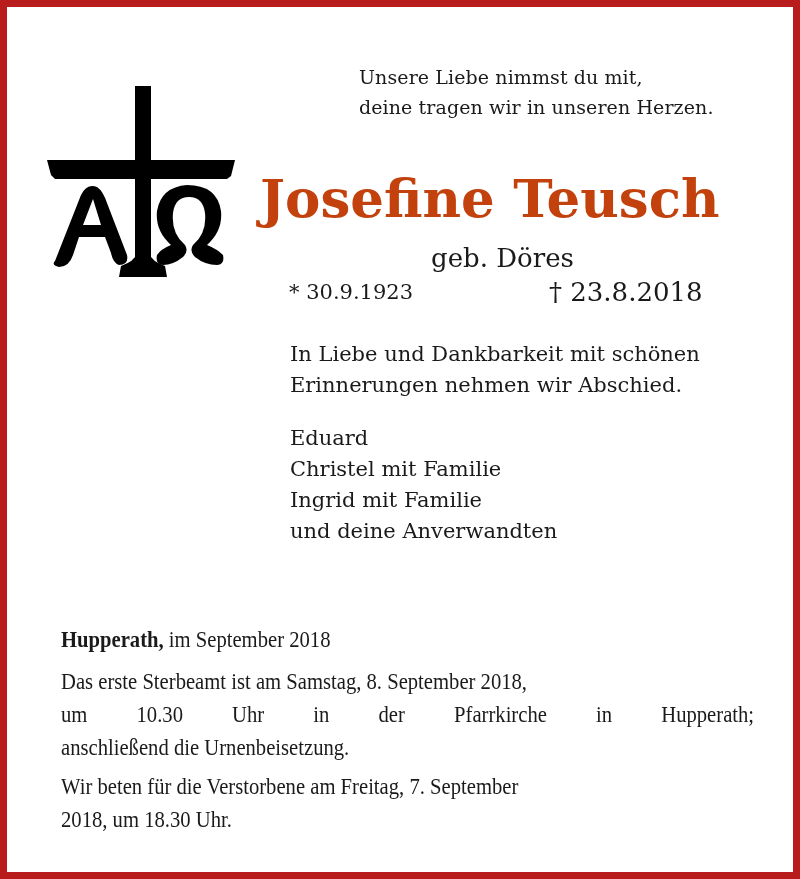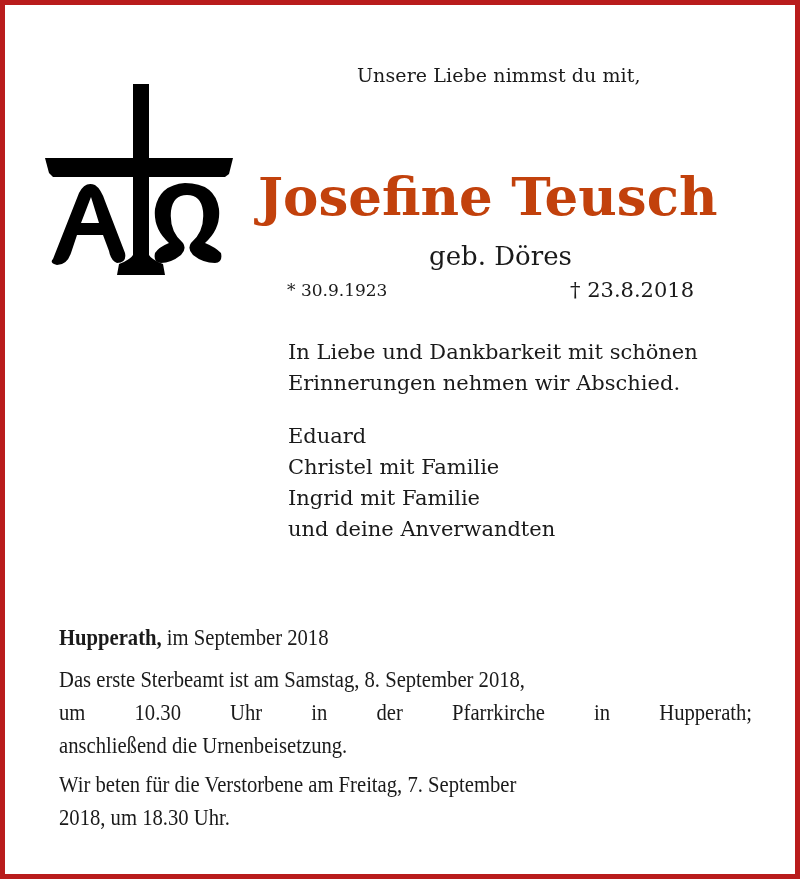--- a/index.html
+++ b/index.html
@@ -1,37 +1,37 @@
 <!DOCTYPE html>
 <html><head>
 <meta charset="utf-8">
 <style>
   html, body { margin: 0; padding: 0; background: #ffffff; }
   body { width: 800px; height: 879px; overflow: hidden; position: relative; }
   .frame {
     position: absolute; left: 0; top: 0; width: 800px; height: 879px;
-    box-sizing: border-box; border: 5px solid #b91c1c; background: #fff;
+    box-sizing: border-box; border: 7px solid #b91c1c; background: #fff;
   }
   .serif { font-family: "DejaVu Serif", "Liberation Serif", serif; color: #1a1a1a; }
   .cond { font-family: "Liberation Serif", "DejaVu Serif", serif; color: #1a1a1a; }
   .motto {
     position: absolute; left: 352px; top: 55px; width: 420px;
     font-size: 19px; line-height: 30px; letter-spacing: 0.1px;
   }
   .symbol { position: absolute; left: 38px; top: 76px; width: 192px; height: 196px; }
   .name {
     position: absolute; left: 253px; top: 156px; width: 520px;
     font-family: "DejaVu Serif", serif; font-weight: bold; font-size: 53px;
     line-height: 70px; color: #c2410c; letter-spacing: 0px;
   }
   .birthname {
     position: absolute; left: 424px; top: 237px; font-size: 26px; line-height: 28px;
   }
-  .born { position: absolute; left: 282px; top: 270px; font-size: 17px; line-height: 30px; }
-  .died { position: absolute; left: 565px; top: 270px; font-size: 21px; line-height: 30px; }
+  .born { position: absolute; left: 282px; top: 270px; font-size: 21px; line-height: 30px; }
+  .died { position: absolute; left: 542px; top: 270px; font-size: 26px; line-height: 30px; }
   .thanks {
     position: absolute; left: 283px; top: 332px; width: 480px;
     font-size: 21px; line-height: 31px;
   }
   .mourners {
     position: absolute; left: 283px; top: 416px; width: 480px;
     font-size: 21px; line-height: 31px;
   }
   .mourners div { white-space: nowrap; }
   .place {
@@ -48,20 +48,21 @@
   .para .ln { white-space: nowrap; }
   .justify { display: flex; justify-content: space-between; width: 806px; }
 </style>
 </head>
 <body>
 
 <div class="frame">
 
   <div class="motto serif">
     <div>Unsere Liebe nimmst du mit,</div>
+    <div>deine tragen wir in unseren Herzen.</div>
   </div>
 
   <svg class="symbol" viewBox="0 0 192 196">
 
     <rect x="90" y="3" width="16" height="185" fill="#000"></rect>
 
     <path d="M2 77 L190 77 L186 93 L182 96 L10 96 L6 92 Z" fill="#000"></path>
 
     <path d="M76 183 Q90 178 92 170 L104 170 Q106 178 120 183 L122 194 L74 194 Z" fill="#000"></path>
 

